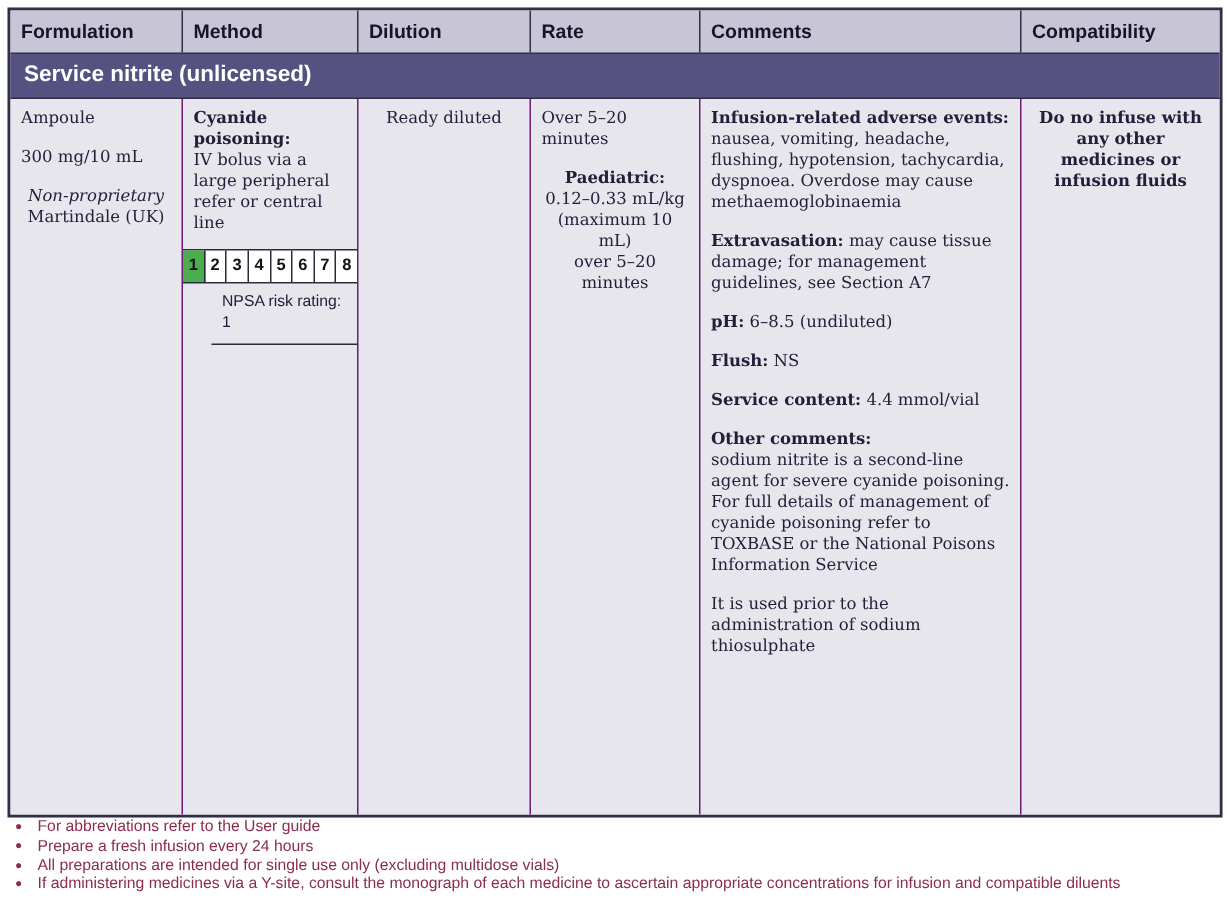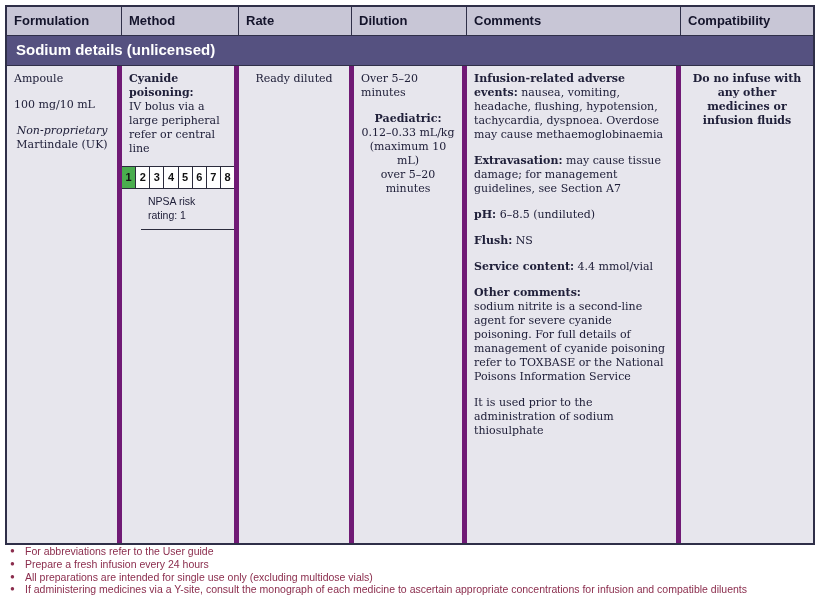--- a/index.html
+++ b/index.html
@@ -19,21 +19,21 @@
   }
   .c0{width:115px;} .c1{width:117px;} .c2{width:115px;} .c3{width:113px;} .c4{width:214px;}
   .c5{flex:1; border-right:none !important;}
   .banner {
     background:#555180; color:#ffffff; border-bottom:1px solid #2f2f48;
     font-family:"Liberation Sans", sans-serif; font-weight:bold;
     font-size:15px; padding:5px 9px 7px;
   }
   .body-row { display:flex; height:477px; background:#e7e6ed; }
   .cell {
-    box-sizing:border-box; border-right:5px solid #701a75;
+    box-sizing:border-box; border-right:1px solid #701a75;
     padding:6px 7px; font-size:11px; line-height:14px; color:#20203a;
   }
   .cell p { margin:0 0 12px; }
   .cell p.tight { margin:0;text-align:center; }
   .italic { font-style:italic; }
   .bold { font-weight:bold; }
   .pre { white-space:pre-line; }
 
   
   .cell.method { padding:0; }
@@ -69,33 +69,33 @@
 </head>
 <body>
 
 <div class="page">
 
   <div class="drug-table">
 
     <div class="header-row">
       <div class="hcell c0">Formulation</div>
       <div class="hcell c1">Method</div>
+      <div class="hcell c2">Dilution</div>
       <div class="hcell c3">Rate</div>
-      <div class="hcell c2">Dilution</div>
       <div class="hcell c4">Comments</div>
       <div class="hcell c5">Compatibility</div>
     </div>
 
-    <div class="banner">Sodium details (unlicensed)</div>
+    <div class="banner">Service nitrite (unlicensed)</div>
 
     <div class="body-row">
 
       <div class="cell c0">
         <p>Ampoule</p>
-        <p>100 mg/10 mL</p>
+        <p>300 mg/10 mL</p>
         <p class="italic tight">Non-proprietary</p>
         <p class="tight">Martindale (UK)</p>
       </div>
 
       <div class="cell c1 method">
         <div class="method-text">
           <span class="bold">Cyanide poisoning:</span>
           <div>IV bolus via a large peripheral refer or central line</div>
         </div>
         <div class="risk-strip">

